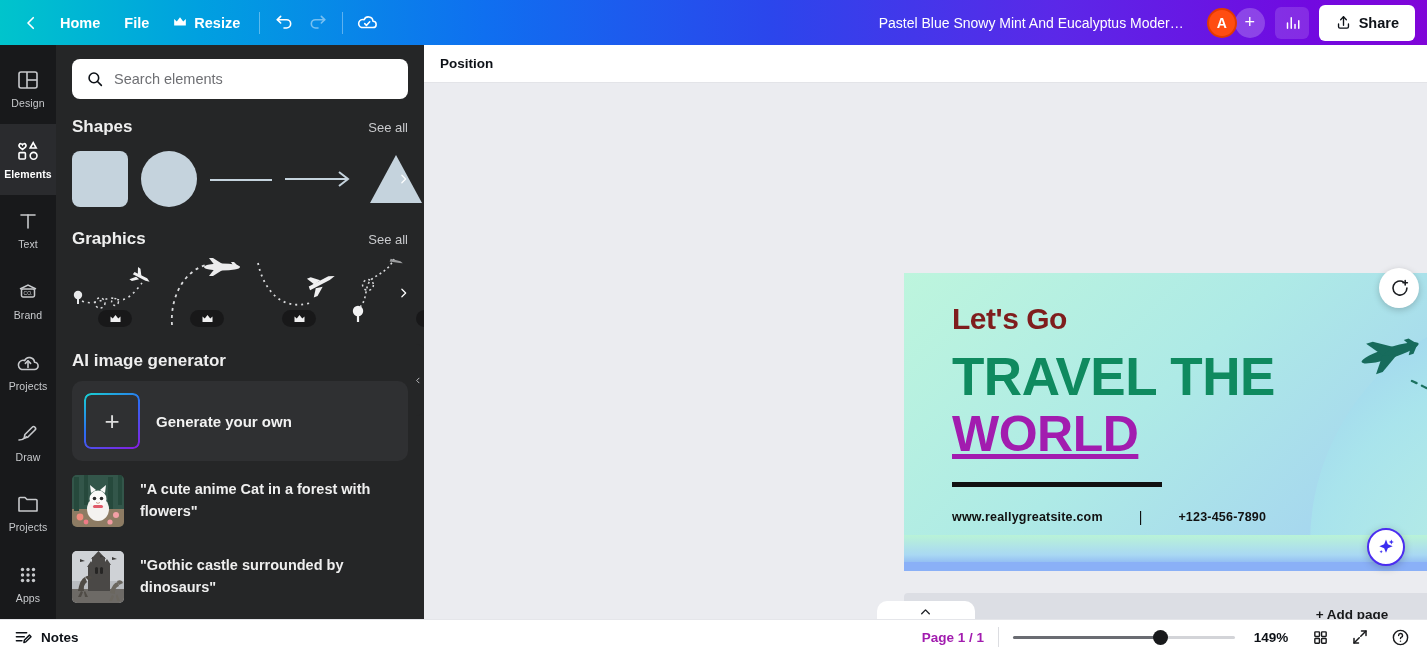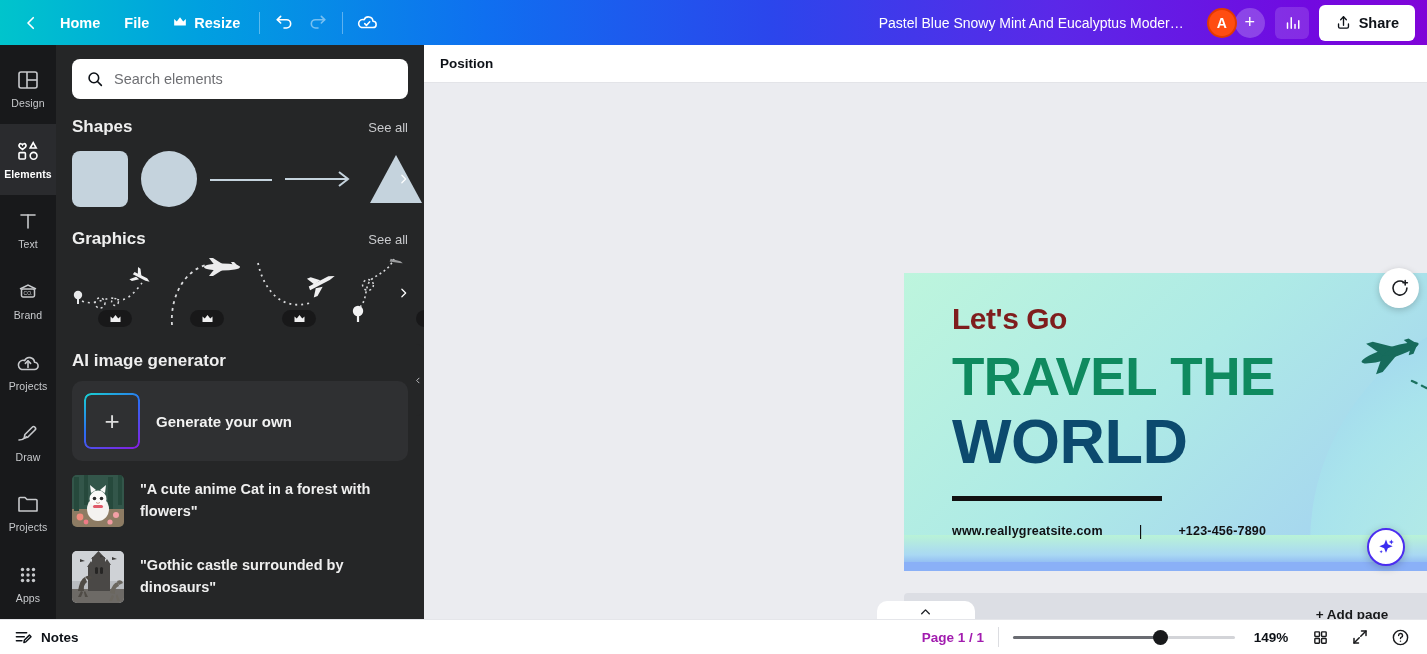--- a/index.html
+++ b/index.html
@@ -715,21 +715,21 @@
             </g>
 
             <g fill="none" stroke="#2d7f68" stroke-width="2.2" stroke-dasharray="5 6" stroke-linecap="round">
               <path d="M505 325 C520 312 540 318 545 334 C550 350 534 360 524 350 C512 338 528 318 552 316 C576 314 590 320 600 326"></path>
             </g>
           </svg>
 
           <div style="position:absolute; left:48px; top:30px; width:420px;">
             <div style="font-size:30px; font-weight:700; color:#7f1d1d; letter-spacing:-0.5px; line-height:1.05;">Let's Go</div>
             <div style="font-size:53px; font-weight:700; color:#0f8a5f; letter-spacing:-0.5px; line-height:1.12; margin-top:12px;">TRAVEL THE</div>
-            <div style="font-size:63px; font-weight:700; color:#0c4a6e; letter-spacing:-0.5px; line-height:1.12;">WORLD</div>
+            <div style="font-size:50px; font-weight:700; color:#a21caf; letter-spacing:-0.5px; line-height:1.12;text-decoration:underline;">WORLD</div>
             <div style="width:210px; height:5px; background:#111; margin-top:20px;"></div>
             <div style="display:flex; align-items:center; gap:36px; margin-top:22px;">
               <span style="font-size:12.5px; font-weight:600; color:#111; letter-spacing:.2px;">www.reallygreatsite.com</span>
               <span style="font-size:14px; color:#111;">|</span>
               <span style="font-size:12.5px; font-weight:600; color:#111; letter-spacing:.2px;">+123-456-7890</span>
             </div>
           </div>
         </div>
 
         <div class="add-page">

